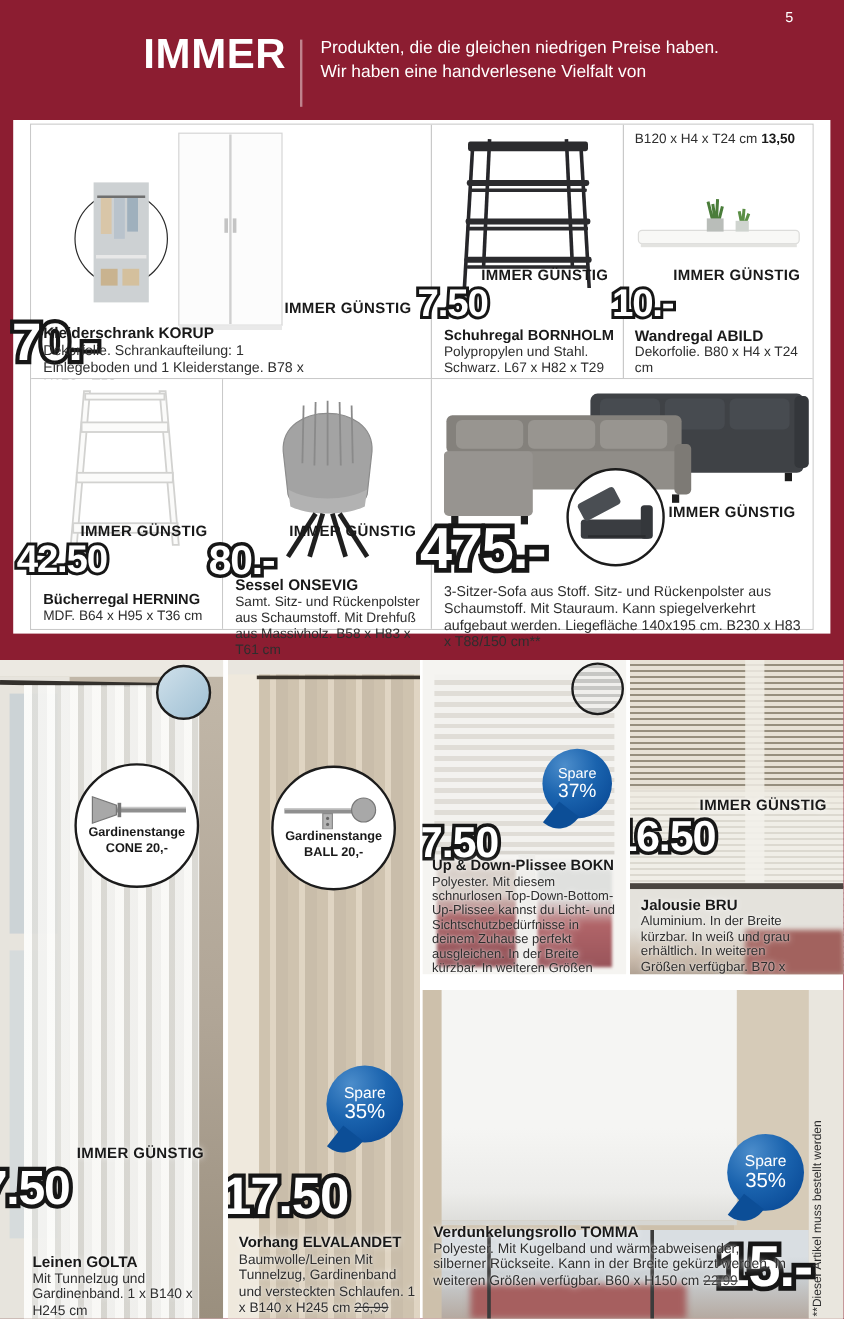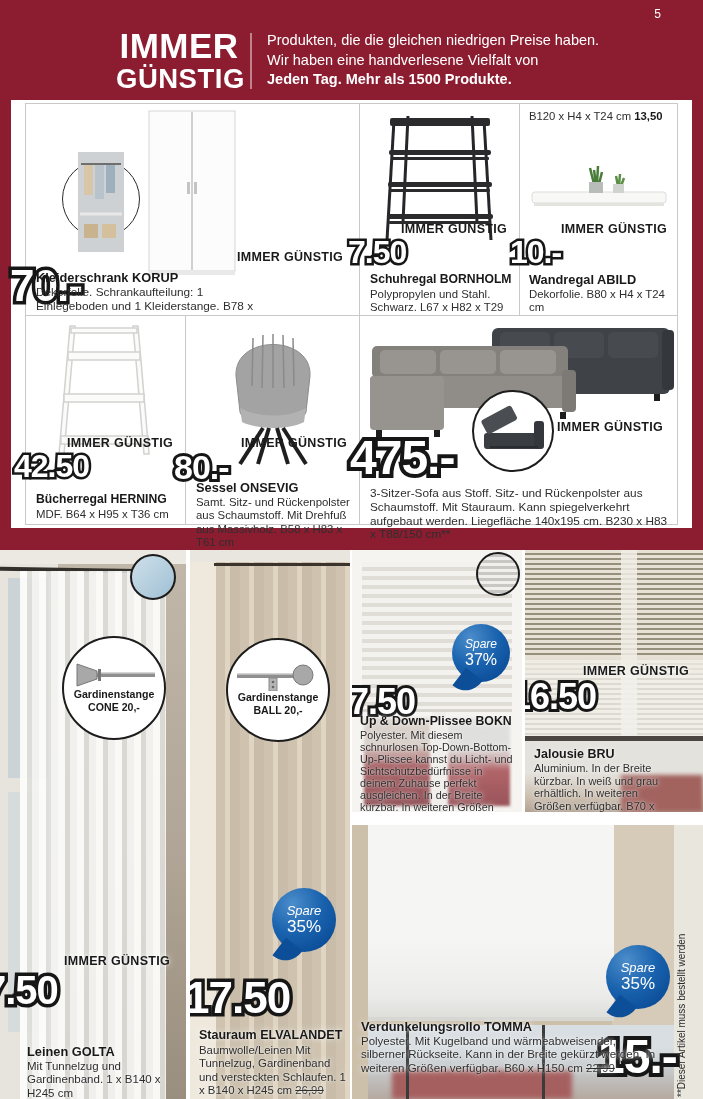--- a/index.html
+++ b/index.html
@@ -49,21 +49,21 @@
   .collage{position:absolute;left:0;top:550px;width:703px;height:549px;background:#fff}
   .photo{position:absolute;overflow:hidden}
   .on-photo{text-shadow:0 0 6px rgba(255,255,255,.85),0 0 2px rgba(255,255,255,.7)}
 
   .circle{position:absolute;border-radius:50%;border:2px solid #1c1c1c;background:#fff;
           display:flex;flex-direction:column;align-items:center;justify-content:center;text-align:center}
   .inset-label{font-weight:bold;font-size:10.6px;color:#191919;line-height:1.25;white-space:nowrap}
 
   .badge{position:absolute;border-radius:50%;display:flex;flex-direction:column;align-items:center;justify-content:center;
          background:radial-gradient(circle at 32% 24%,#4c8dcb 0%,#1a63ae 45%,#0d4f9b 78%,#0b4a90 100%)}
-  .badge .sp{font-style:italic;font-size:13px;color:#fff;line-height:1.1}
+  .badge .sp{font-size:13px;color:#fff;line-height:1.1}
   .badge .pc{font-weight:normal;font-size:17px;color:#fff;line-height:1.1}
   .tail{position:absolute;bottom:-12px;left:5px;width:21px;height:22px;background:#0c4e97;
         border-radius:0 0 90% 0;transform:rotate(38deg)}
 
   
   .g-wall{position:absolute;inset:0;background:linear-gradient(180deg,#c2b8a9 0%,#b0a596 55%,#9a8f7e 100%)}
   .g-ceil{position:absolute;left:0;top:0;right:0;height:14px;background:#ece9e2}
   .g-window{position:absolute;left:0;top:14px;width:58px;bottom:0;background:#e7e4dd}
   .g-pane{position:absolute;left:8px;top:14px;width:40px;height:200px;background:#ccd3d6}
   .g-pane2{position:absolute;left:8px;top:228px;width:40px;height:240px;background:#d6dbdc}
@@ -105,27 +105,25 @@
   .t-m1{position:absolute;left:54px;top:200px;width:3px;bottom:0;background:#3b3b3b}
   .t-m2{position:absolute;left:190px;top:200px;width:3px;bottom:0;background:#3b3b3b}
   .vtext{position:absolute;writing-mode:vertical-rl;transform:rotate(180deg);font-size:10px;color:#2a2a2a;white-space:nowrap}
 </style>
 </head>
 <body>
 
 <div class="page-num">5</div>
 <div class="logo">
   <div class="l1">IMMER</div>
-  <div class="l2">GÜNSTIG</div>
 </div>
 <div class="logo-divider"></div>
 <div class="tagline">
   <div>Produkten, die die gleichen niedrigen Preise haben.</div>
   <div>Wir haben eine handverlesene Vielfalt von</div>
-  <div class="bold">Jeden Tag. Mehr als 1500 Produkte.</div>
 </div>
 
 <div class="panel">
  <div class="grid">
   <div class="grow grow1">
 
    <div class="cell cA br">
      <div class="abs" style="left:36px;top:56px;width:78px;height:78px;border:1.5px solid #2b2b2b;border-radius:50%"></div>
      <div class="abs" style="left:52px;top:48px;width:46px;height:100px;background:#cdd1d3">
        <svg width="46" height="100">
@@ -324,21 +322,21 @@
       </svg>
       <div class="inset-label">Gardinenstange</div>
       <div class="inset-label">BALL 20,-</div>
     </div>
     <div class="badge" style="left:82px;top:338px;width:64px;height:64px">
       <div class="sp">Spare</div>
       <div class="pc">35%</div>
       <div class="tail"></div>
     </div>
     <div class="abs price pr-44" style="right:5px;top:426px" data-text="17.50">17.50</div>
-    <div class="abs p-name on-photo" style="left:9px;top:478px;font-size:12.5px">Stauraum ELVALANDET</div>
+    <div class="abs p-name on-photo" style="left:9px;top:478px;font-size:12.5px">Vorhang ELVALANDET</div>
     <div class="abs p-desc on-photo" style="left:9px;top:494px;width:149px;font-size:11.4px">
       <span>Baumwolle/Leinen Mit Tunnelzug, Gardinenband und versteckten Schlaufen. 1 x B140 x H245 cm</span>
       <span class="old">26,99</span>
     </div>
   </div>
 
   <div class="photo" style="left:352px;top:0;width:170px;height:262px">
     <div class="b-frame"></div>
     <div class="b-shade"></div>
     <div class="b-city"></div>

